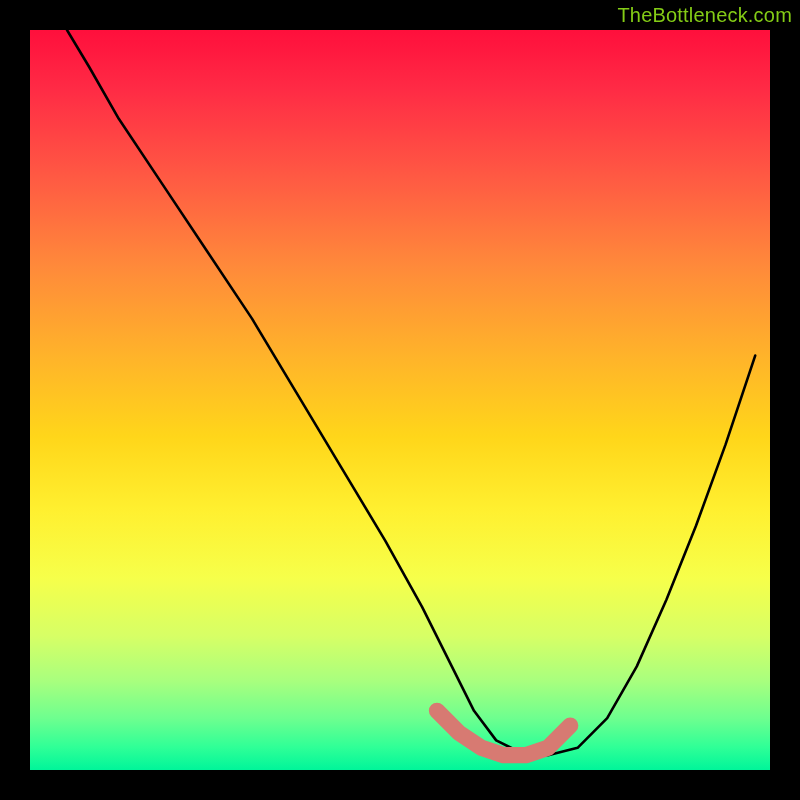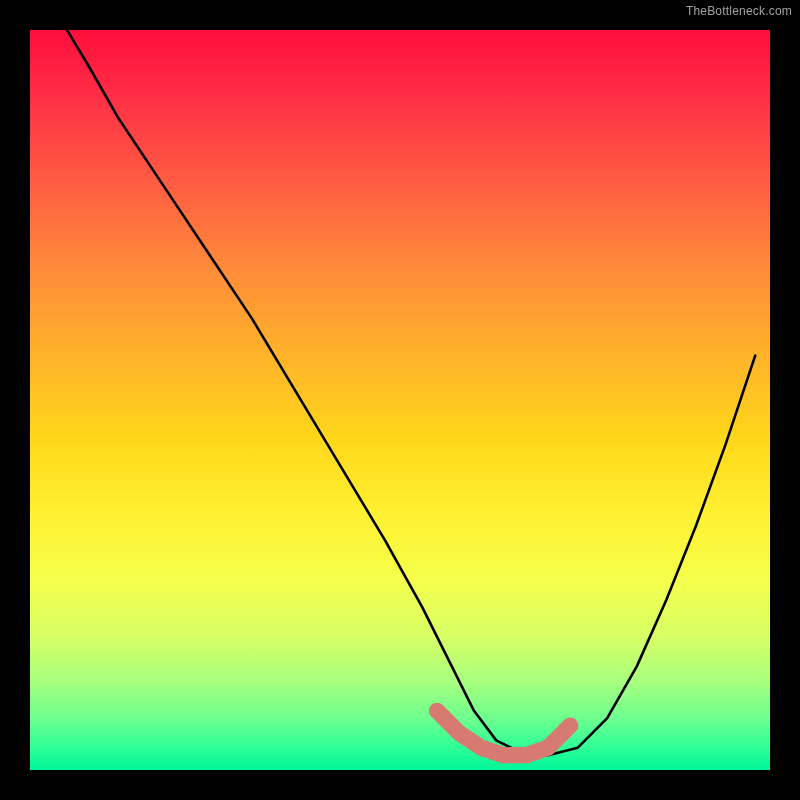--- a/index.html
+++ b/index.html
@@ -14,22 +14,22 @@
   .frame {
     position: relative;
     width: 800px;
     height: 800px;
     background: #000;
   }
   .watermark {
     position: absolute;
     top: 4px;
     right: 8px;
-    color: #a3a3a3;
-    font-size: 12px;
+    color: #84cc16;
+    font-size: 20px;
     font-weight: 500;
     letter-spacing: 0.2px;
     user-select: none;
   }
   .plot-area {
     position: absolute;
     left: 30px;
     top: 30px;
     width: 740px;
     height: 740px;

